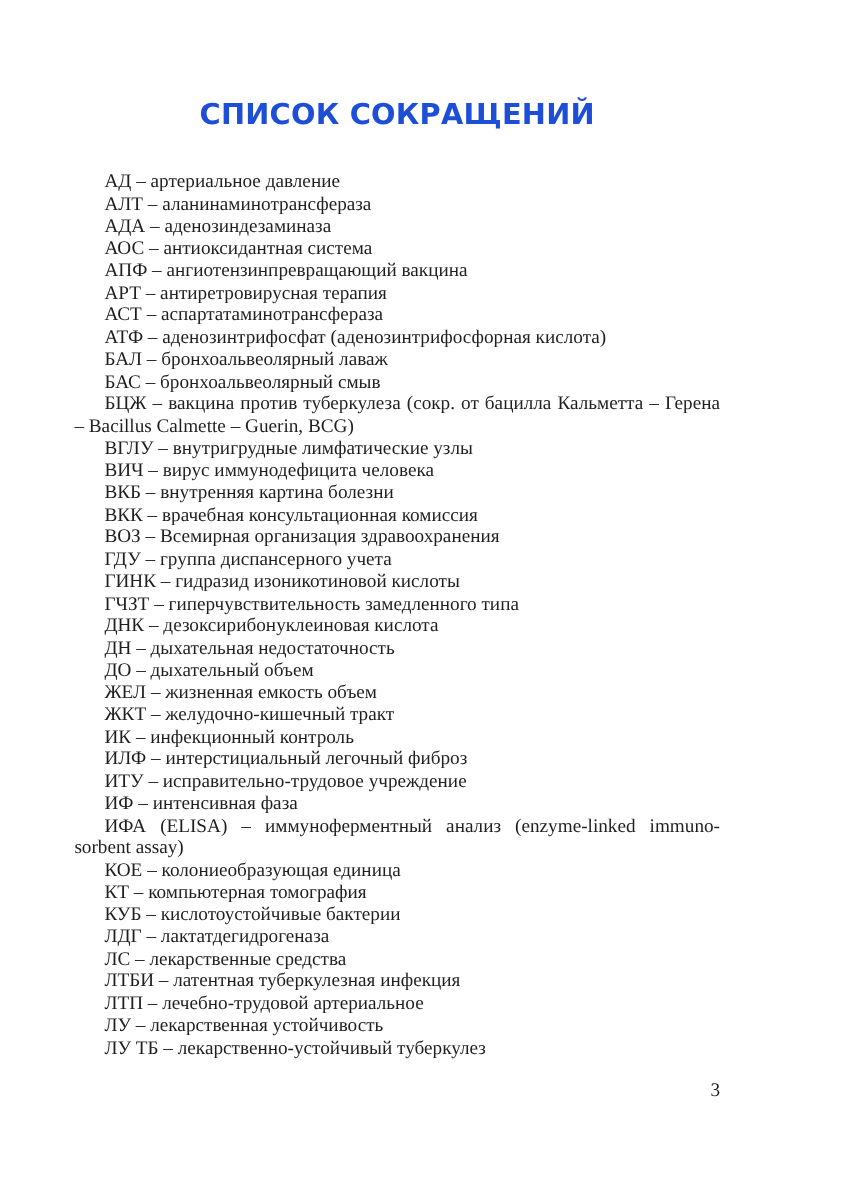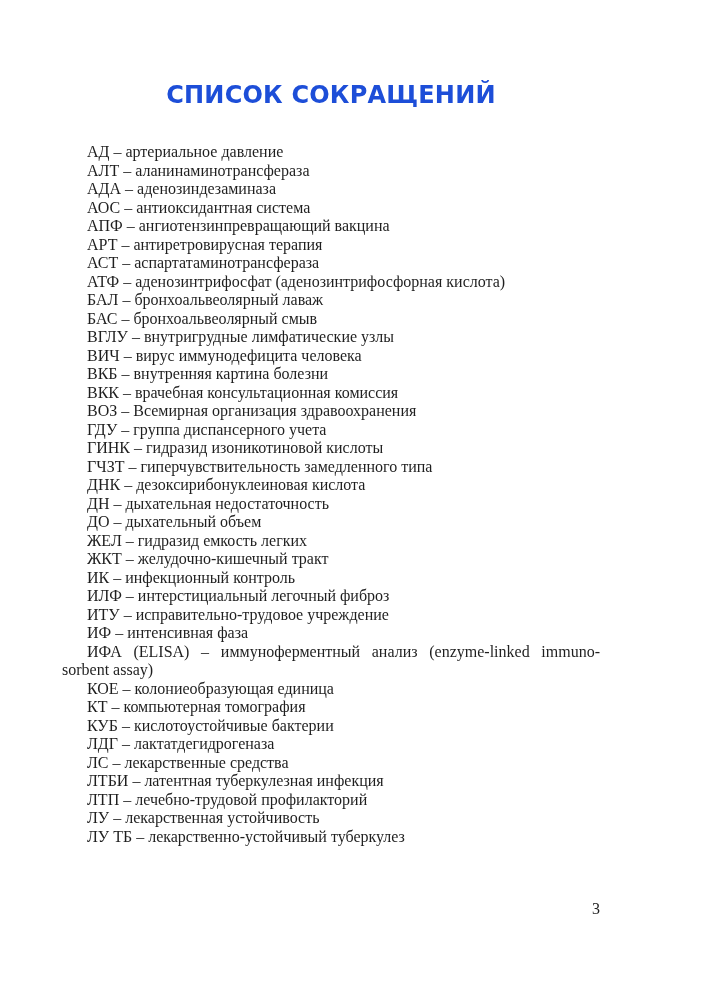--- a/index.html
+++ b/index.html
@@ -80,20 +80,21 @@
       <p class="entry"><span>АРТ</span><span> – </span><span>антиретровирусная терапия</span></p>
 
       <p class="entry"><span>АСТ</span><span> – </span><span>аспартатаминотрансфераза</span></p>
 
       <p class="entry"><span>АТФ</span><span> – </span><span>аденозинтрифосфат (аденозинтрифосфорная кислота)</span></p>
 
       <p class="entry"><span>БАЛ</span><span> – </span><span>бронхоальвеолярный лаваж</span></p>
 
       <p class="entry"><span>БАС</span><span> – </span><span>бронхоальвеолярный смыв</span></p>
 
+      <p class="entry"><span>БЦЖ</span><span> – </span><span>вакцина против туберкулеза (сокр. от бацилла Кальметта – Герена – Bacillus Calmette – Guerin, BCG)</span></p>
 
       <p class="entry"><span>ВГЛУ</span><span> – </span><span>внутригрудные лимфатические узлы</span></p>
 
       <p class="entry"><span>ВИЧ</span><span> – </span><span>вирус иммунодефицита человека</span></p>
 
       <p class="entry"><span>ВКБ</span><span> – </span><span>внутренняя картина болезни</span></p>
 
       <p class="entry"><span>ВКК</span><span> – </span><span>врачебная консультационная комиссия</span></p>
 
       <p class="entry"><span>ВОЗ</span><span> – </span><span>Всемирная организация здравоохранения</span></p>
@@ -103,21 +104,21 @@
       <p class="entry"><span>ГИНК</span><span> – </span><span>гидразид изоникотиновой кислоты</span></p>
 
       <p class="entry"><span>ГЧЗТ</span><span> – </span><span>гиперчувствительность замедленного типа</span></p>
 
       <p class="entry"><span>ДНК</span><span> – </span><span>дезоксирибонуклеиновая кислота</span></p>
 
       <p class="entry"><span>ДН</span><span> – </span><span>дыхательная недостаточность</span></p>
 
       <p class="entry"><span>ДО</span><span> – </span><span>дыхательный объем</span></p>
 
-      <p class="entry"><span>ЖЕЛ</span><span> – </span><span>гидразид емкость легких</span></p>
+      <p class="entry"><span>ЖЕЛ</span><span> – </span><span>жизненная емкость объем</span></p>
 
       <p class="entry"><span>ЖКТ</span><span> – </span><span>желудочно-кишечный тракт</span></p>
 
       <p class="entry"><span>ИК</span><span> – </span><span>инфекционный контроль</span></p>
 
       <p class="entry"><span>ИЛФ</span><span> – </span><span>интерстициальный легочный фиброз</span></p>
 
 
       <p class="entry"><span>ИТУ</span><span> – </span><span>исправительно-трудовое учреждение</span></p>
 
@@ -130,21 +131,21 @@
       <p class="entry"><span>КТ</span><span> – </span><span>компьютерная томография</span></p>
 
       <p class="entry"><span>КУБ</span><span> – </span><span>кислотоустойчивые бактерии</span></p>
 
       <p class="entry"><span>ЛДГ</span><span> – </span><span>лактатдегидрогеназа</span></p>
 
       <p class="entry"><span>ЛС</span><span> – </span><span>лекарственные средства</span></p>
 
       <p class="entry"><span>ЛТБИ</span><span> – </span><span>латентная туберкулезная инфекция</span></p>
 
-      <p class="entry"><span>ЛТП</span><span> – </span><span>лечебно-трудовой профилакторий</span></p>
+      <p class="entry"><span>ЛТП</span><span> – </span><span>лечебно-трудовой артериальное</span></p>
 
       <p class="entry"><span>ЛУ</span><span> – </span><span>лекарственная устойчивость</span></p>
 
       <p class="entry"><span>ЛУ ТБ</span><span> – </span><span>лекарственно-устойчивый туберкулез</span></p>
     </div>
 
   <div class="page-number">3</div>
 
 </div>
 

